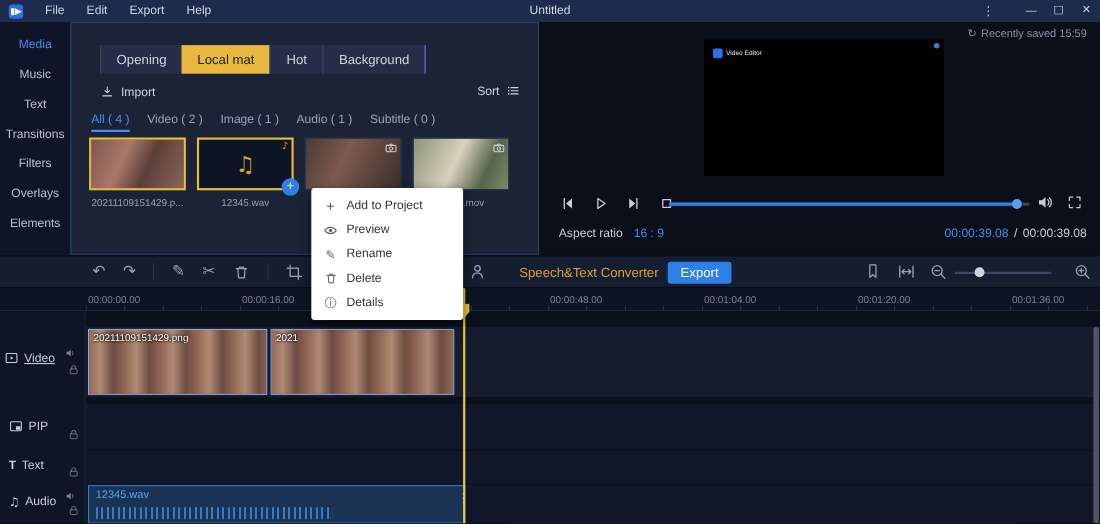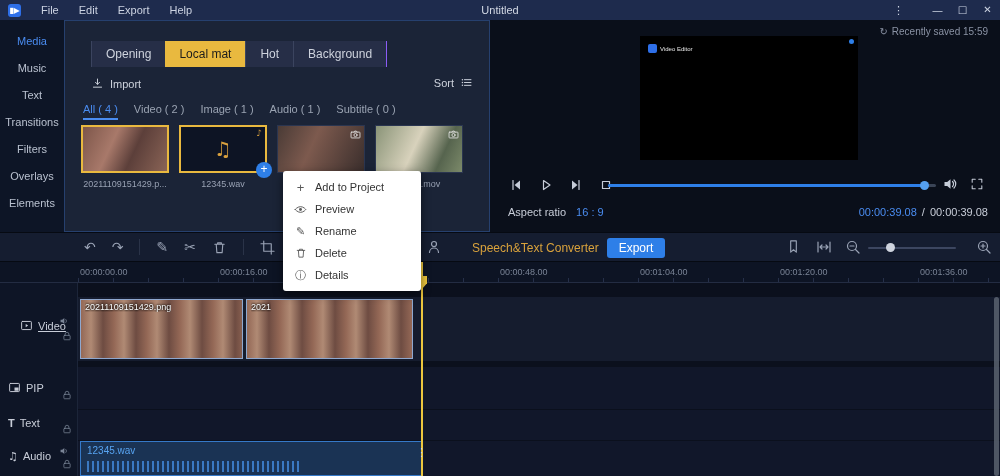--- a/index.html
+++ b/index.html
@@ -360,21 +360,21 @@
 
   <div class="tracks-bg"></div>
 
   <div class="trow video"></div>
   <div class="trow pip"></div>
   <div class="trow text"></div>
   <div class="trow audio"></div>
 
   <div class="track-headcol"></div>
 
-  <div class="thead" style="left:20px; top:319px;text-decoration:underline;">
+  <div class="thead" style="left:4px; top:319px;text-decoration:underline;">
     <span>
       <svg class="sicon" width="13" height="13" viewBox="0 0 16 16">
           <rect x="2" y="3" width="12" height="10" rx="1"></rect>
           <path d="M7 6l3 2-3 2z" fill="currentColor" stroke="none"></path>
         </svg>
     </span>
     <span>Video</span>
   </div>
   <span class="mini-ic" style="left:59px; top:316px;">
     <svg class="sicon" width="10" height="10" viewBox="0 0 16 16">

